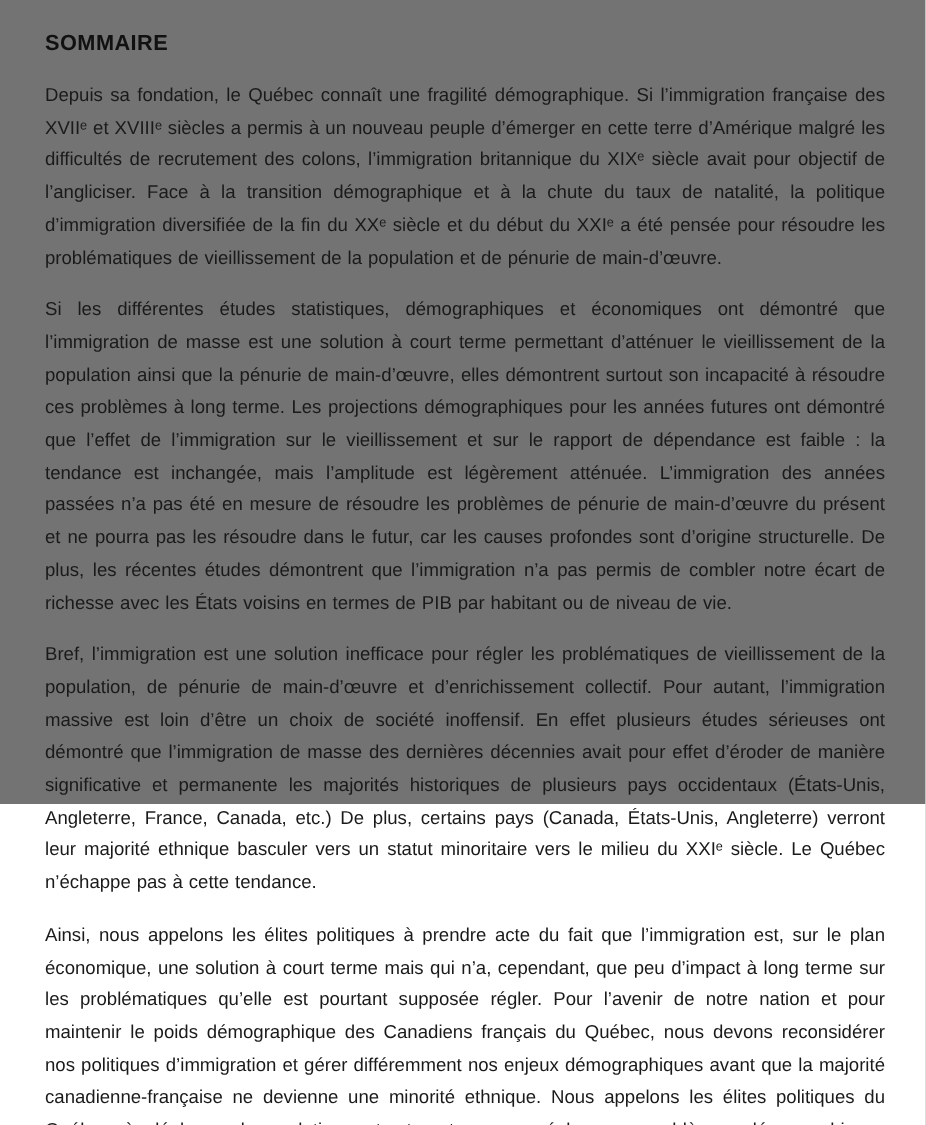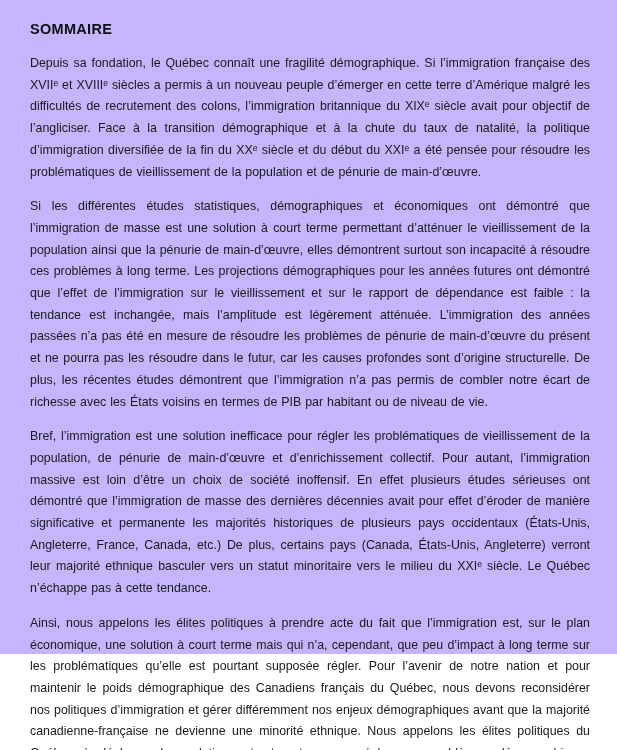--- a/index.html
+++ b/index.html
@@ -11,23 +11,23 @@
     width: 617px;
     height: 750px;
     overflow: hidden;
     font-family: "Liberation Sans", "DejaVu Sans", sans-serif;
     color: #1a1a1a;
     -webkit-font-smoothing: antialiased;
   }
   .page {
     box-sizing: border-box;
     width: 617px;
-    height: 654px;
+    height: 536px;
     padding: 21px 27px 0 30px;
-    background: #c4b5fd;
+    background: #737373;
   }
   .doc-title {
     font-size: 14.5px;
     font-weight: 700;
     letter-spacing: 0.3px;
     margin: 0 0 16px 0;
     color: #111111;
   }
   .para {
     font-size: 12.4px;

